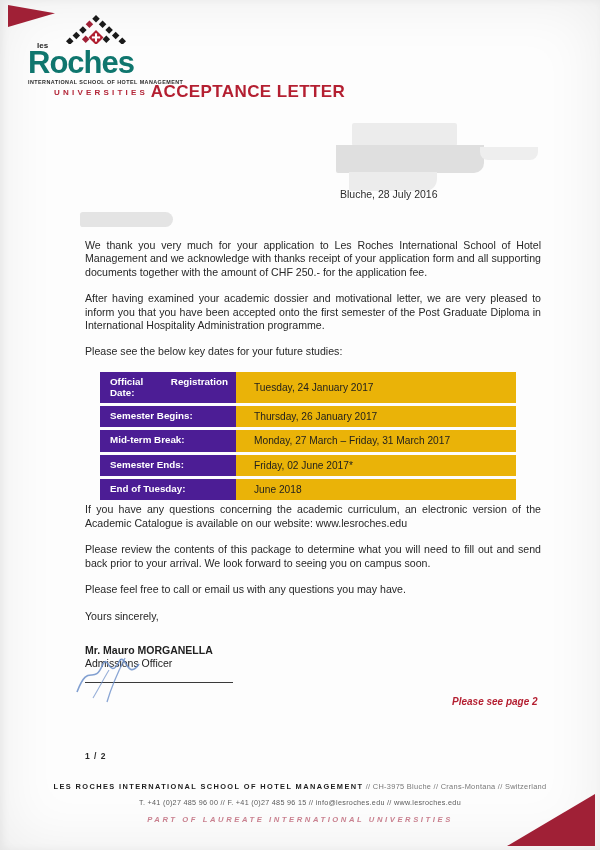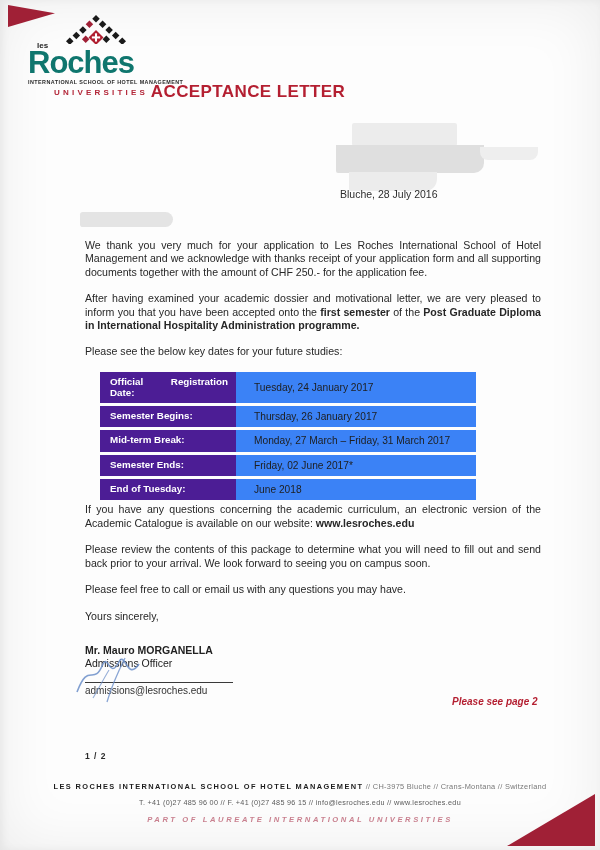--- a/index.html
+++ b/index.html
@@ -35,28 +35,28 @@
   .blob3 { left:349px; top:172px; width:88px; height:19px; background:#ececec; border-radius:0 0 12px 2px; }
   .blob-salutation { left:80px; top:212px; width:93px; height:15px; background:#e4e4e4; border-radius:3px 8px 8px 3px; }
 
   .date-line { position:absolute; left:340px; top:188px; font-size:10.5px; color:#2d2d2d; }
 
   
   .body-text { position:absolute; left:85px; top:239px; width:456px;
     font-size:10.6px; line-height:13.4px; color:#272727; text-align:justify; }
   .body-text p { margin-bottom:13px; }
   .body-text .nj { text-align:left; }
-  b { font-weight:bold;margin-top:16px; }
+  b { font-weight:normal;margin-top:16px; }
 
   
   .kd-table { margin:7px 0 2px 15px; width:416px; }
   .kd-row { display:flex; margin-bottom:3px; }
   .kd-label { width:136px; background:#4c1d95; color:#ffffff; font-weight:bold;
     font-size:9.8px; line-height:11.5px; padding:4px 8px 4px 10px; }
-  .kd-value { width:240px; background:#3b82f6; color:#1e1e1e; font-size:10.2px;
+  .kd-value { width:280px; background:#eab308; color:#1e1e1e; font-size:10.2px;
     padding:4px 6px 4px 18px; display:flex; align-items:center; }
   .footnote { font-size:9.8px; margin-left:-2px; margin-bottom:12px; text-align:left; }
 
   
   .sig-block { position:absolute; left:85px; top:644px; width:220px; font-size:10.5px; color:#222; }
   .sig-name { font-weight:bold; }
   .sig-role { margin-top:1px; }
   .sig-svg { position:absolute; left:-22px; top:8px; pointer-events:none; }
   .sig-line { width:148px; border-top:1.5px solid #3a3a3a; margin-top:13px; }
   .sig-email { font-size:10px; margin-top:2px; color:#333; }
@@ -153,21 +153,20 @@
 
   <div class="sig-block">
     <div class="sig-name">Mr. Mauro MORGANELLA</div>
     <div class="sig-role">Admissions Officer</div>
     <svg class="sig-svg" width="130" height="52" viewBox="0 0 130 52">
       <path d="M14,40 C26,8 30,36 40,12 C45,2 47,28 56,10 C62,-2 64,30 76,12" stroke="#6c8fc9" stroke-width="1.6" fill="none" opacity="0.85"></path>
       <path d="M44,50 C48,36 54,22 62,6" stroke="#6c8fc9" stroke-width="1.3" fill="none" opacity="0.8"></path>
       <path d="M30,46 C36,36 40,28 46,18" stroke="#6c8fc9" stroke-width="1.1" fill="none" opacity="0.7"></path>
     </svg>
     <div class="sig-line"></div>
-    <div class="sig-email">admissions@lesroches.edu</div>
   </div>
 
   <div class="see-page">Please see page 2</div>
   <div class="page-num">1 / 2</div>
 
   <div class="footer">
     <div class="f1"><span class="f1b">LES ROCHES INTERNATIONAL SCHOOL OF HOTEL MANAGEMENT</span><span> // CH-3975 Bluche // Crans-Montana // Switzerland</span></div>
     <div class="f2">T. +41 (0)27 485 96 00 // F. +41 (0)27 485 96 15 // info@lesroches.edu // www.lesroches.edu</div>
     <div class="f3">PART OF LAUREATE INTERNATIONAL UNIVERSITIES</div>
   </div>

